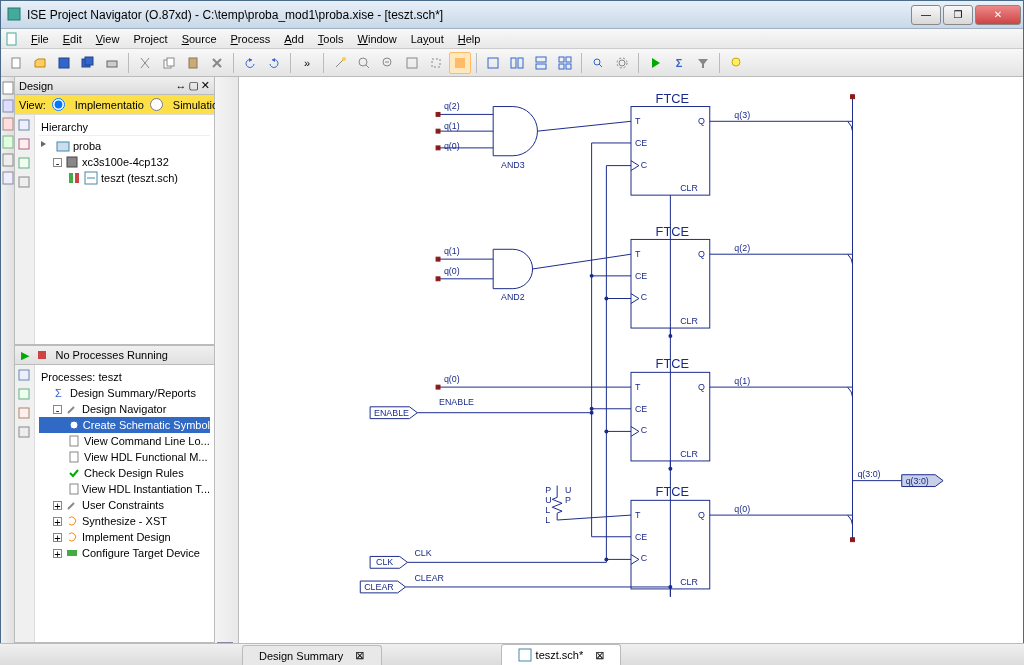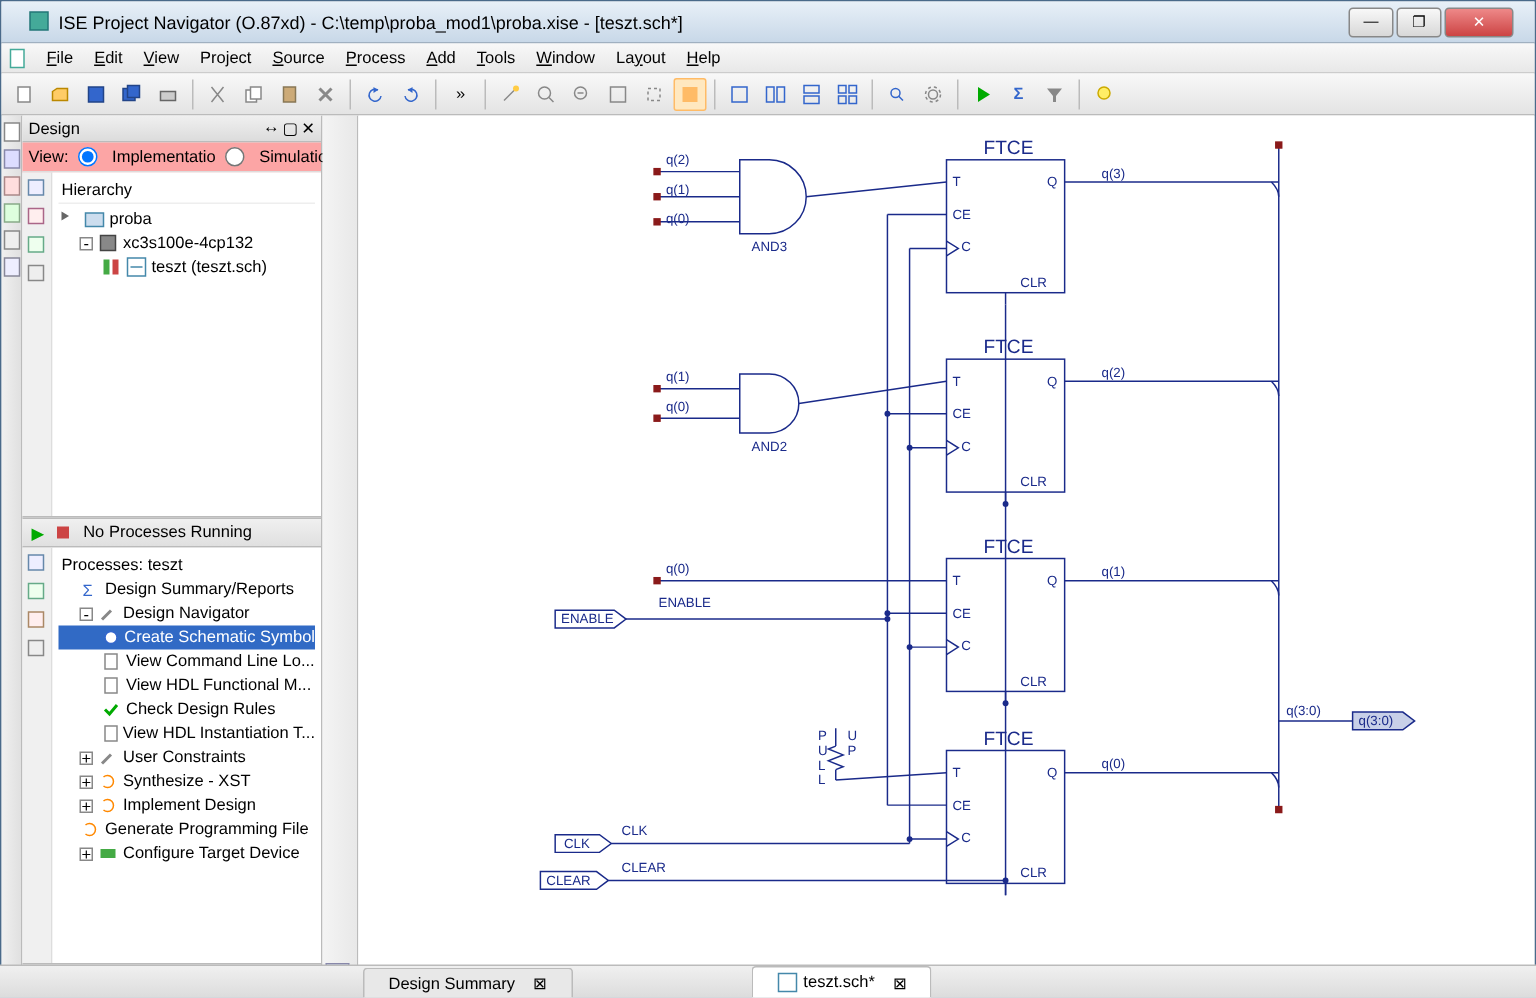--- a/index.html
+++ b/index.html
@@ -1,20 +1,20 @@
 <!DOCTYPE html>
 <html><head>
 <meta charset="utf-8">
 <style>
 * { margin: 0; padding: 0; box-sizing: border-box; font-family: Tahoma, sans-serif; font-size: 11px; }
 body { background: #f0f0f0; overflow: hidden; }
 
 .window { width: 1024px; height: 665px; display: flex; flex-direction: column; background: #fff; border: 1px solid #4a6a8a; }
 
-.titlebar { height: 28px; background: linear-gradient(#e8f0f8, #c8d8e8); display: flex; align-items: center; padding: 0 14px; border-bottom: 1px solid #a0b0c0; }
+.titlebar { height: 28px; background: linear-gradient(#e8f0f8, #c8d8e8); display: flex; align-items: center; padding: 0 2px; border-bottom: 1px solid #a0b0c0; }
 .titlebar .icon { width: 16px; height: 16px; margin: 0 4px; }
 .titlebar .title { flex: 1; color: #000; font-size: 12px; }
 .titlebar .wbtns { display: flex; gap: 0; }
 .titlebar .wbtn { width: 30px; height: 20px; border: 1px solid #888; background: linear-gradient(#f8f8f8, #d8d8d8); display: flex; align-items: center; justify-content: center; font-size: 10px; border-radius: 3px; margin-left: 2px; }
 .titlebar .wbtn.close { background: linear-gradient(#e88, #c44); color: #fff; width: 46px; }
 
 .menubar { height: 20px; background: linear-gradient(#f8f8f8, #e8e8e8); display: flex; align-items: center; padding: 0 4px; gap: 2px; border-bottom: 1px solid #ccc; }
 .menubar .mi { padding: 2px 6px; cursor: default; }
 .menubar .mi u { text-decoration: underline; }
 .menubar .docicon { width: 14px; height: 14px; margin-right: 4px; }
@@ -24,21 +24,21 @@
 .toolbar .sep { width: 1px; height: 20px; background: #bbb; margin: 0 3px; }
 
 .body { flex: 1; display: flex; overflow: hidden; }
 
 .leftcol { width: 14px; background: linear-gradient(90deg, #f0f0f0, #e0e0e0); border-right: 1px solid #bbb; display: flex; flex-direction: column; gap: 4px; padding-top: 4px; align-items: center; }
 .leftcol .lb { width: 12px; height: 14px; }
 
 .design-panel { width: 200px; display: flex; flex-direction: column; border-right: 1px solid #bbb; background: #f4f4f4; }
 .panel-title { height: 18px; background: linear-gradient(#f0f0f0, #dcdcdc); border-bottom: 1px solid #bbb; display: flex; align-items: center; padding: 0 4px; font-size: 11px; }
 .panel-title .pbtns { margin-left: auto; display: flex; gap: 2px; font-size: 9px; }
-.view-row { height: 20px; display: flex; align-items: center; padding: 0 4px; gap: 4px; font-size: 10px; background: #fca5a5; border-bottom: 1px solid #ddd; }
+.view-row { height: 20px; display: flex; align-items: center; padding: 0 4px; gap: 4px; font-size: 10px; background: #fde047; border-bottom: 1px solid #ddd; }
 .view-row input[type=radio] { margin: 0 2px; }
 
 .hier-box { flex: 0 0 auto; display: flex; }
 .hier-side { width: 20px; background: #f0f0f0; border-right: 1px solid #ddd; display: flex; flex-direction: column; gap: 3px; padding: 3px 2px; }
 .hier-side .hb { width: 16px; height: 16px; }
 .hier-tree { flex: 1; background: #fff; padding: 4px; }
 .hier-tree .hhead { font-size: 11px; padding: 2px; border-bottom: 1px solid #eee; margin-bottom: 2px; }
 .hier-tree .node { display: flex; align-items: center; gap: 3px; padding: 1px 0; font-size: 11px; }
 .hier-tree .ind1 { padding-left: 14px; }
 .hier-tree .ind2 { padding-left: 28px; }
@@ -459,26 +459,20 @@
               <span>Synthesize - XST</span>
             </div>
           <div class="pn pi1">
               <span style="border:1px solid #888;width:9px;height:9px;text-align:center;line-height:8px">+</span>
               <svg class="ico">
                 <path d="M4 4 A4 4 0 1 1 4 10" stroke="#f80" fill="none"></path>
               </svg>
               <span>Implement Design</span>
             </div>
           <div class="pn pi1">
-              <svg class="ico">
-                <path d="M4 4 A4 4 0 1 1 4 10" stroke="#f80" fill="none"></path>
-              </svg>
-              <span>Generate Programming File</span>
-            </div>
-          <div class="pn pi1">
               <span style="border:1px solid #888;width:9px;height:9px;text-align:center;line-height:8px">+</span>
               <svg class="ico">
                 <rect x="2" y="4" width="10" height="6" fill="#4a4"></rect>
               </svg>
               <span>Configure Target Device</span>
             </div>
         </div>
       </div>
 
       <div class="bottom-tabs">

